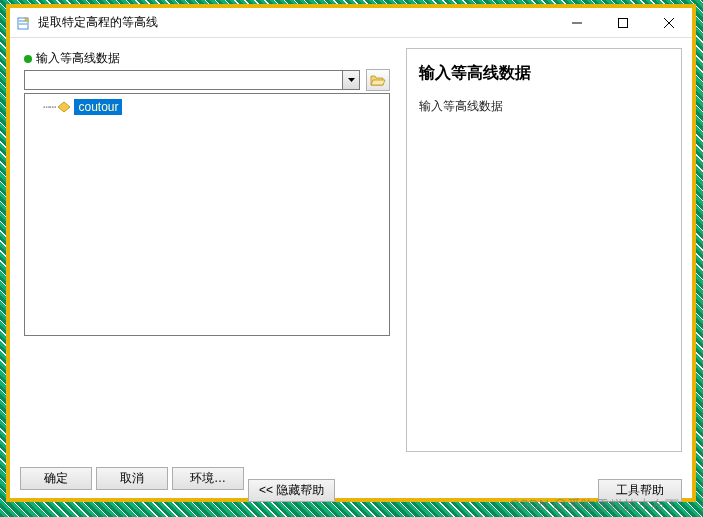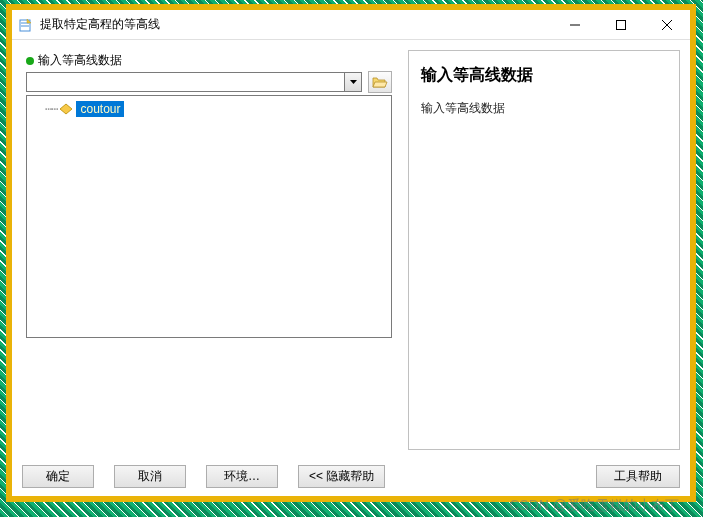--- a/index.html
+++ b/index.html
@@ -12,21 +12,21 @@
       position: relative;
       overflow: hidden;
     }
     .window {
       position: absolute;
       left: 6px;
       top: 4px;
       width: 690px;
       height: 498px;
       background: #fff;
-      border: 6px solid #eab308;
+      border: 4px solid #eab308;
       display: flex;
       flex-direction: column;
     }
     .titlebar {
       height: 30px;
       background: #fff;
       display: flex;
       align-items: center;
       padding-left: 6px;
       border-bottom: 1px solid #e0e0e0;
@@ -170,22 +170,22 @@
       color: #000;
     }
     .right-pane .desc {
       font-size: 12px;
       color: #222;
     }
     .button-bar {
       height: 40px;
       padding: 8px 10px;
       display: flex;
-      align-items: flex-end;
-      gap: 20px;
+      align-items: center;
+      gap: 4px;
     }
     .button-bar .spacer { flex: 1; }
     .btn {
       min-width: 72px;
       height: 23px;
       border: 1px solid #adadad;
       background: linear-gradient(#f5f5f5, #e1e1e1);
       font-size: 12px;
       font-family: inherit;
       display: flex;

